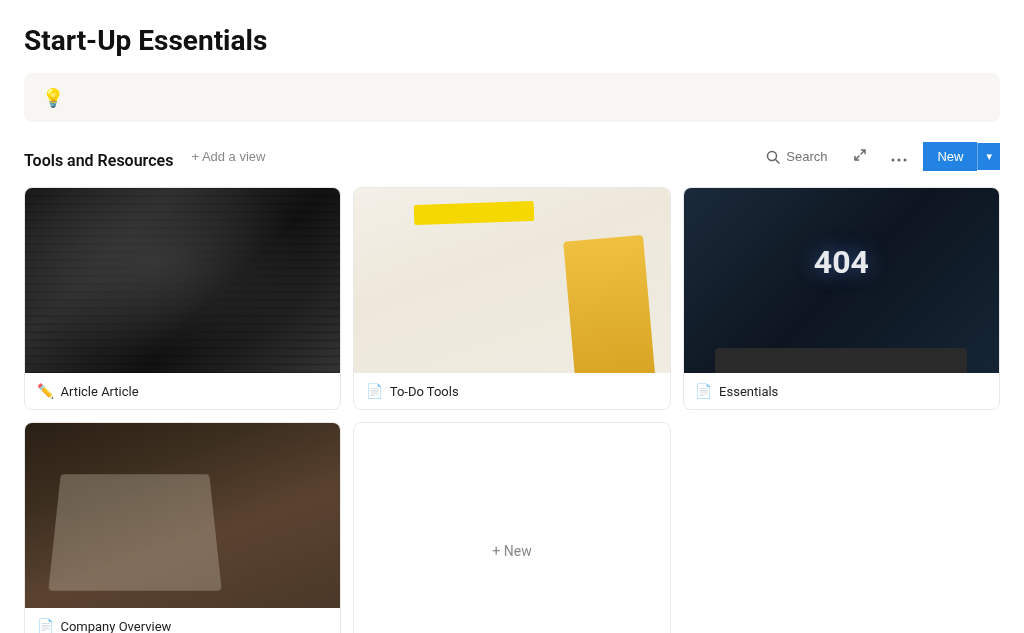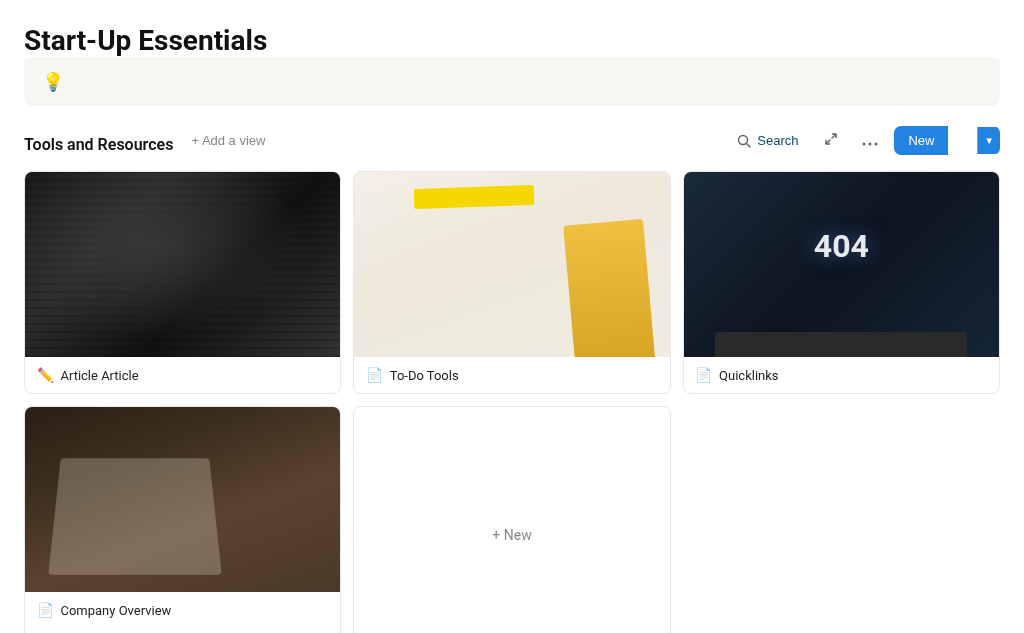--- a/index.html
+++ b/index.html
@@ -13,20 +13,21 @@
     }
 
     .page-container {
       padding: 24px 24px 0 24px;
     }
 
     .page-title {
       font-size: 28px;
       font-weight: 700;
       color: #111;
+      margin-bottom: 16px;
     }
 
     .banner {
       background: #f7f6f3;
       border-radius: 8px;
       padding: 14px 18px;
       display: flex;
       align-items: center;
       gap: 10px;
       margin-bottom: 20px;
@@ -75,44 +76,43 @@
       display: flex;
       align-items: center;
       gap: 8px;
     }
 
     .search-btn {
       display: flex;
       align-items: center;
       gap: 6px;
       font-size: 13px;
-      color: #0c4a6e;
+      color: #737373;
       background: none;
       border: none;
       cursor: pointer;
       padding: 6px 10px;
       border-radius: 6px;
     }
 
     .expand-btn, .more-btn {
       background: none;
       border: none;
       cursor: pointer;
       padding: 6px 8px;
       border-radius: 6px;
       color: #555;
       font-size: 14px;
     }
 
     .new-btn-group {
       display: flex;
       align-items: center;
-      border-radius: 7px;
+      border-radius: 0;
       overflow: hidden;
-      gap: 29px;
     }
 
     .new-btn-main {
       background: #2383e2;
       color: white;
       border: none;
       padding: 7px 14px;
       font-size: 13px;
       font-weight: 500;
       cursor: pointer;
@@ -322,21 +322,21 @@
       <div class="card-label">
         <span class="card-icon">📄</span>
         <span>To-Do Tools</span>
       </div>
     </div>
 
     <div class="card">
       <div class="card-image img-laptop"></div>
       <div class="card-label">
         <span class="card-icon">📄</span>
-        <span>Quicklinks</span>
+        <span>Essentials</span>
       </div>
     </div>
 
     <div class="card">
       <div class="card-image img-desk"></div>
       <div class="card-label">
         <span class="card-icon">📄</span>
         <span>Company Overview</span>
       </div>
     </div>

